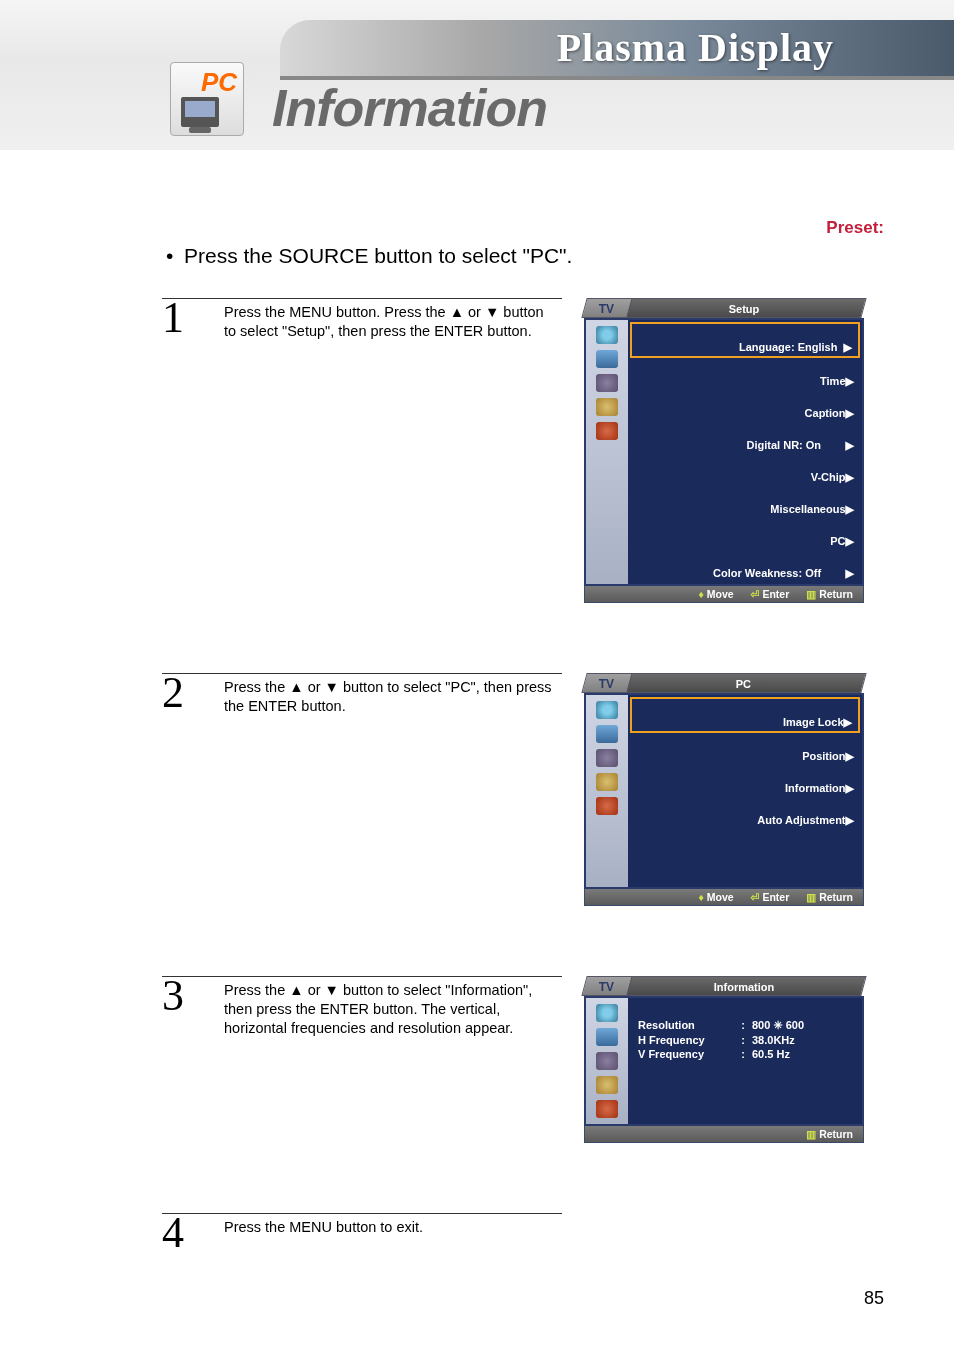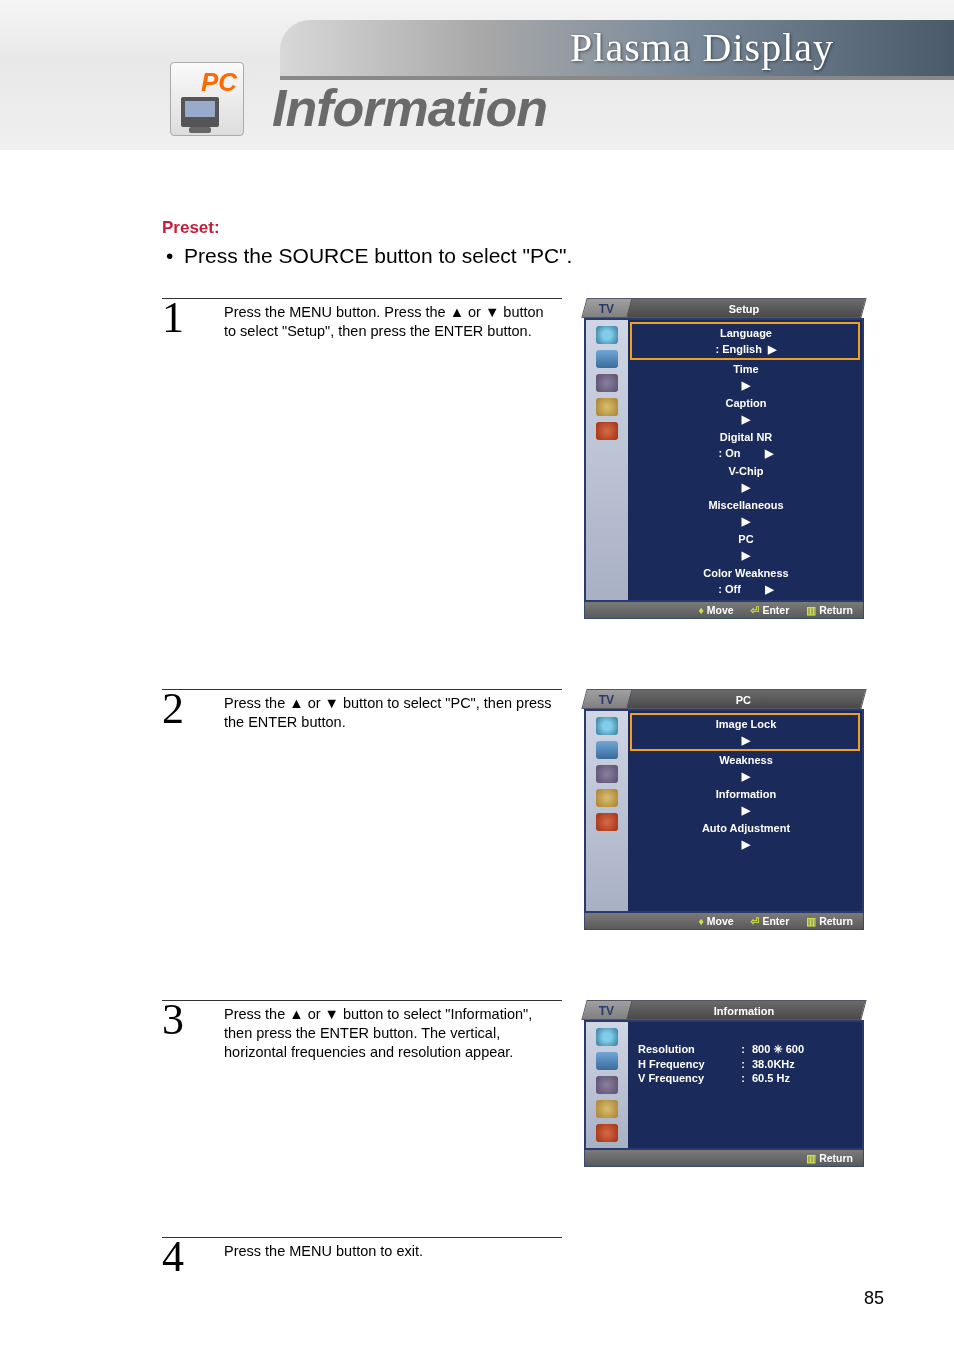--- a/index.html
+++ b/index.html
@@ -24,21 +24,21 @@
     height: 60px;
     background: linear-gradient(90deg, #d8d8d8 0%, #a8a8a8 30%, #7a8a9a 60%, #4a5a6a 100%);
     border-top-left-radius: 30px;
     border-bottom: 4px solid #888;
   }
   .banner-text {
     position: absolute;
     top: 24px;
     right: 120px;
     font-size: 40px;
-    font-weight: normal;
+    font-weight: bold;
     color: #fff;
     font-family: Georgia, serif;
     letter-spacing: 1px;
     text-shadow: 1px 1px 3px rgba(0,0,0,0.5);
   }
   .pc-badge {
     position: absolute;
     left: 170px;
     top: 62px;
     width: 74px;
@@ -97,20 +97,21 @@
     position: absolute;
     top: 218px;
     left: 162px;
     right: 70px;
   }
   .preset-label {
     color: #c41e3a;
     font-weight: bold;
     font-size: 17px;
     margin-bottom: 6px;
+    text-align: right;
   }
   .bullet {
     font-size: 21px;
     margin-bottom: 30px;
     padding-left: 22px;
     position: relative;
   }
   .bullet::before { content:"•"; position:absolute; left:4px; }
 
   .step {
@@ -187,26 +188,25 @@
   .ic-snd{background:linear-gradient(#6fa8d8,#3a6a9a);}
   .ic-ch{background:radial-gradient(circle,#8a7f9f,#5a4f6f);}
   .ic-set{background:radial-gradient(circle,#d8c070,#a88030);}
   .ic-inp{background:radial-gradient(circle,#d86a4a,#a03010);}
   .osd-main {
     flex:1;
     padding: 2px 2px 2px 2px;
   }
   .menu-row {
     display:flex;
-    justify-content:space-between;
+    justify-content:flex-end;
     align-items:center;
-    padding: 1px 6px 1px 8px;
+    padding: 15px 6px 1px 8px;
     line-height: 16px;
     font-weight:bold;
-    flex-direction:column;
   }
   .menu-row.sel {
     background: #1a2a5a;
     border: 2px solid #f0a020;
   }
   .menu-arrow {
     color: #fff;
     font-size:11px;
   }
   .osd-footer {
@@ -351,21 +351,21 @@
           <div class="osd-icon ic-ch"></div>
           <div class="osd-icon ic-set"></div>
           <div class="osd-icon ic-inp"></div>
         </div>
         <div class="osd-main">
           <div class="menu-row sel">
               <span>Image Lock</span>
               <span class="menu-arrow">▶</span>
             </div>
           <div class="menu-row">
-              <span>Weakness</span>
+              <span>Position</span>
               <span class="menu-arrow">▶</span>
             </div>
           <div class="menu-row">
               <span>Information</span>
               <span class="menu-arrow">▶</span>
             </div>
           <div class="menu-row">
               <span>Auto Adjustment</span>
               <span class="menu-arrow">▶</span>
             </div>

